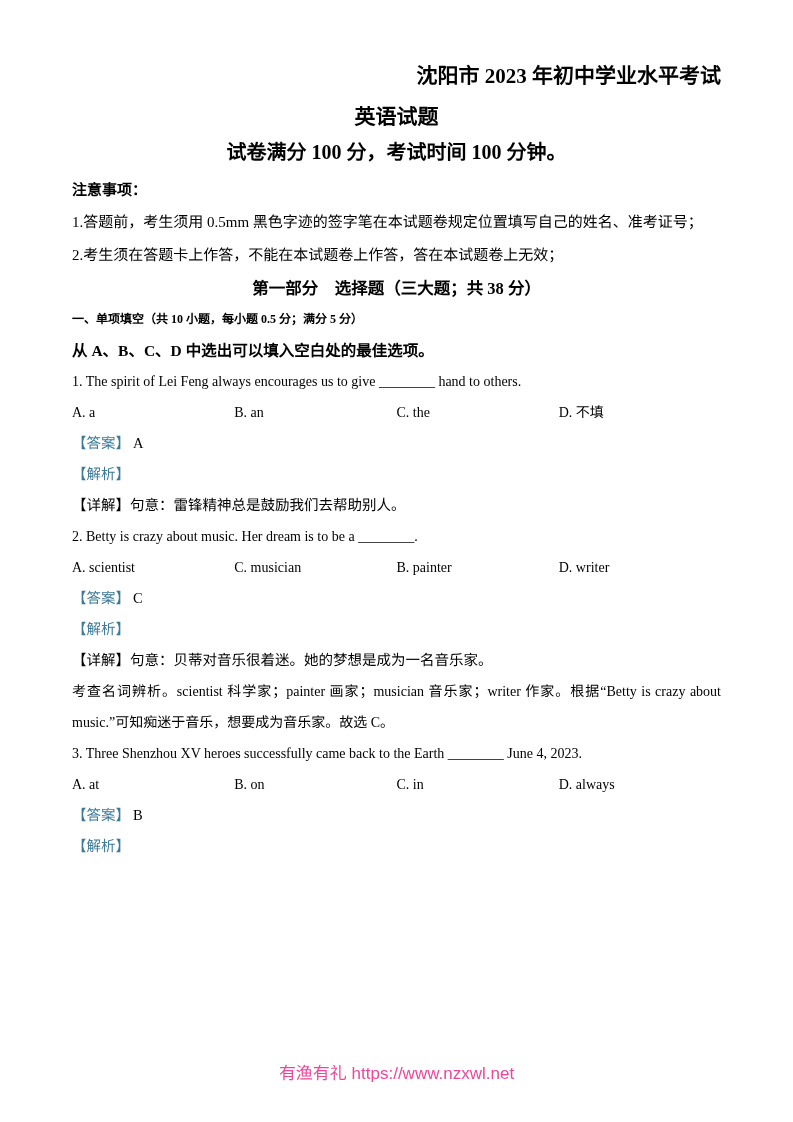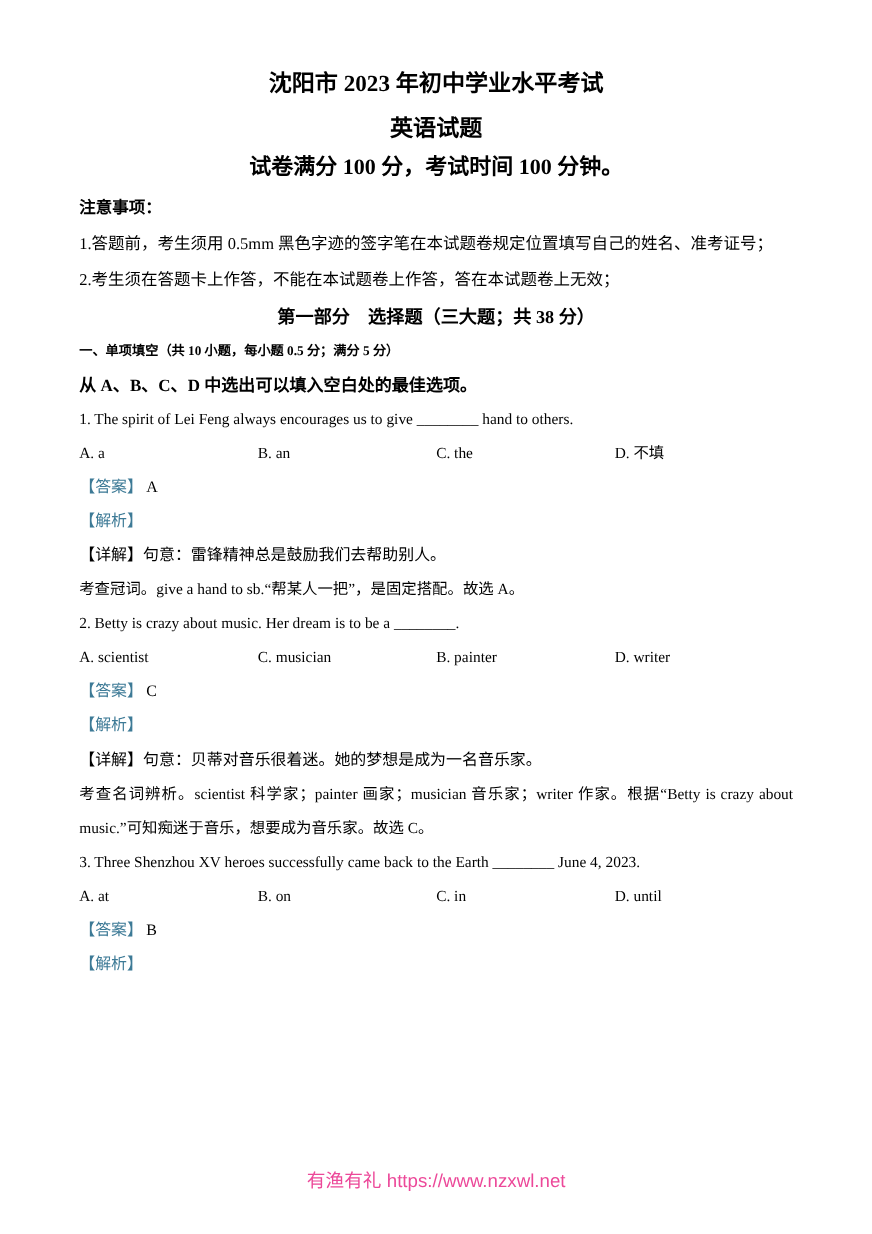--- a/index.html
+++ b/index.html
@@ -13,21 +13,21 @@
     display: flex;
     flex-direction: column;
     font-family: "Liberation Serif", "DejaVu Serif", serif;
     color: #000000;
     overflow: hidden;
   }
   p { margin: 0; }
   .doc-title {
     font-size: 21px;
     font-weight: bold;
-    text-align: center;
+    text-align: right;
     line-height: 1.55;
     margin-top: 2px;
   }
   .doc-subtitle {
     font-size: 21px;
     font-weight: bold;
     text-align: center;
     line-height: 1.55;
     margin-top: 8px;
   }
@@ -118,21 +118,20 @@
     <p class="stem">1. The spirit of Lei Feng always encourages us to give ________ hand to others.</p>
     <div class="options">
       <span class="opt">A. a</span>
       <span class="opt">B. an</span>
       <span class="opt">C. the</span>
       <span class="opt">D. 不填</span>
     </div>
     <p class="meta-line"><span class="accent" style="color: rgb(61, 122, 150);">【答案】</span><span class="answer-value">A</span></p>
     <p class="meta-line"><span class="accent" style="color: rgb(61, 122, 150);">【解析】</span></p>
     <p class="meta-line"><span>【详解】</span><span>句意：雷锋精神总是鼓励我们去帮助别人。</span></p>
-    <p class="explain">考查冠词。give a hand to sb.“帮某人一把”，是固定搭配。故选 A。</p>
   </section>
 
   <section>
     <p class="stem">2. Betty is crazy about music. Her dream is to be a ________.</p>
     <div class="options">
       <span class="opt">A. scientist</span>
       <span class="opt">C. musician</span>
       <span class="opt">B. painter</span>
       <span class="opt">D. writer</span>
     </div>
@@ -141,21 +140,21 @@
     <p class="meta-line"><span>【详解】</span><span>句意：贝蒂对音乐很着迷。她的梦想是成为一名音乐家。</span></p>
     <p class="explain">考查名词辨析。scientist 科学家；painter 画家；musician 音乐家；writer 作家。根据“Betty is crazy about music.”可知痴迷于音乐，想要成为音乐家。故选 C。</p>
   </section>
 
   <section>
     <p class="stem">3. Three Shenzhou XV heroes successfully came back to the Earth ________ June 4, 2023.</p>
     <div class="options">
       <span class="opt">A. at</span>
       <span class="opt">B. on</span>
       <span class="opt">C. in</span>
-      <span class="opt">D. until</span>
+      <span class="opt">D. always</span>
     </div>
     <p class="meta-line"><span class="accent" style="color: rgb(61, 122, 150);">【答案】</span><span class="answer-value">B</span></p>
     <p class="meta-line"><span class="accent" style="color: rgb(61, 122, 150);">【解析】</span></p>
   </section>
 
   <p class="footer" style="color: #ec4899;">有渔有礼 https://www.nzxwl.net</p>
 
 </div>
 
 </body></html>

